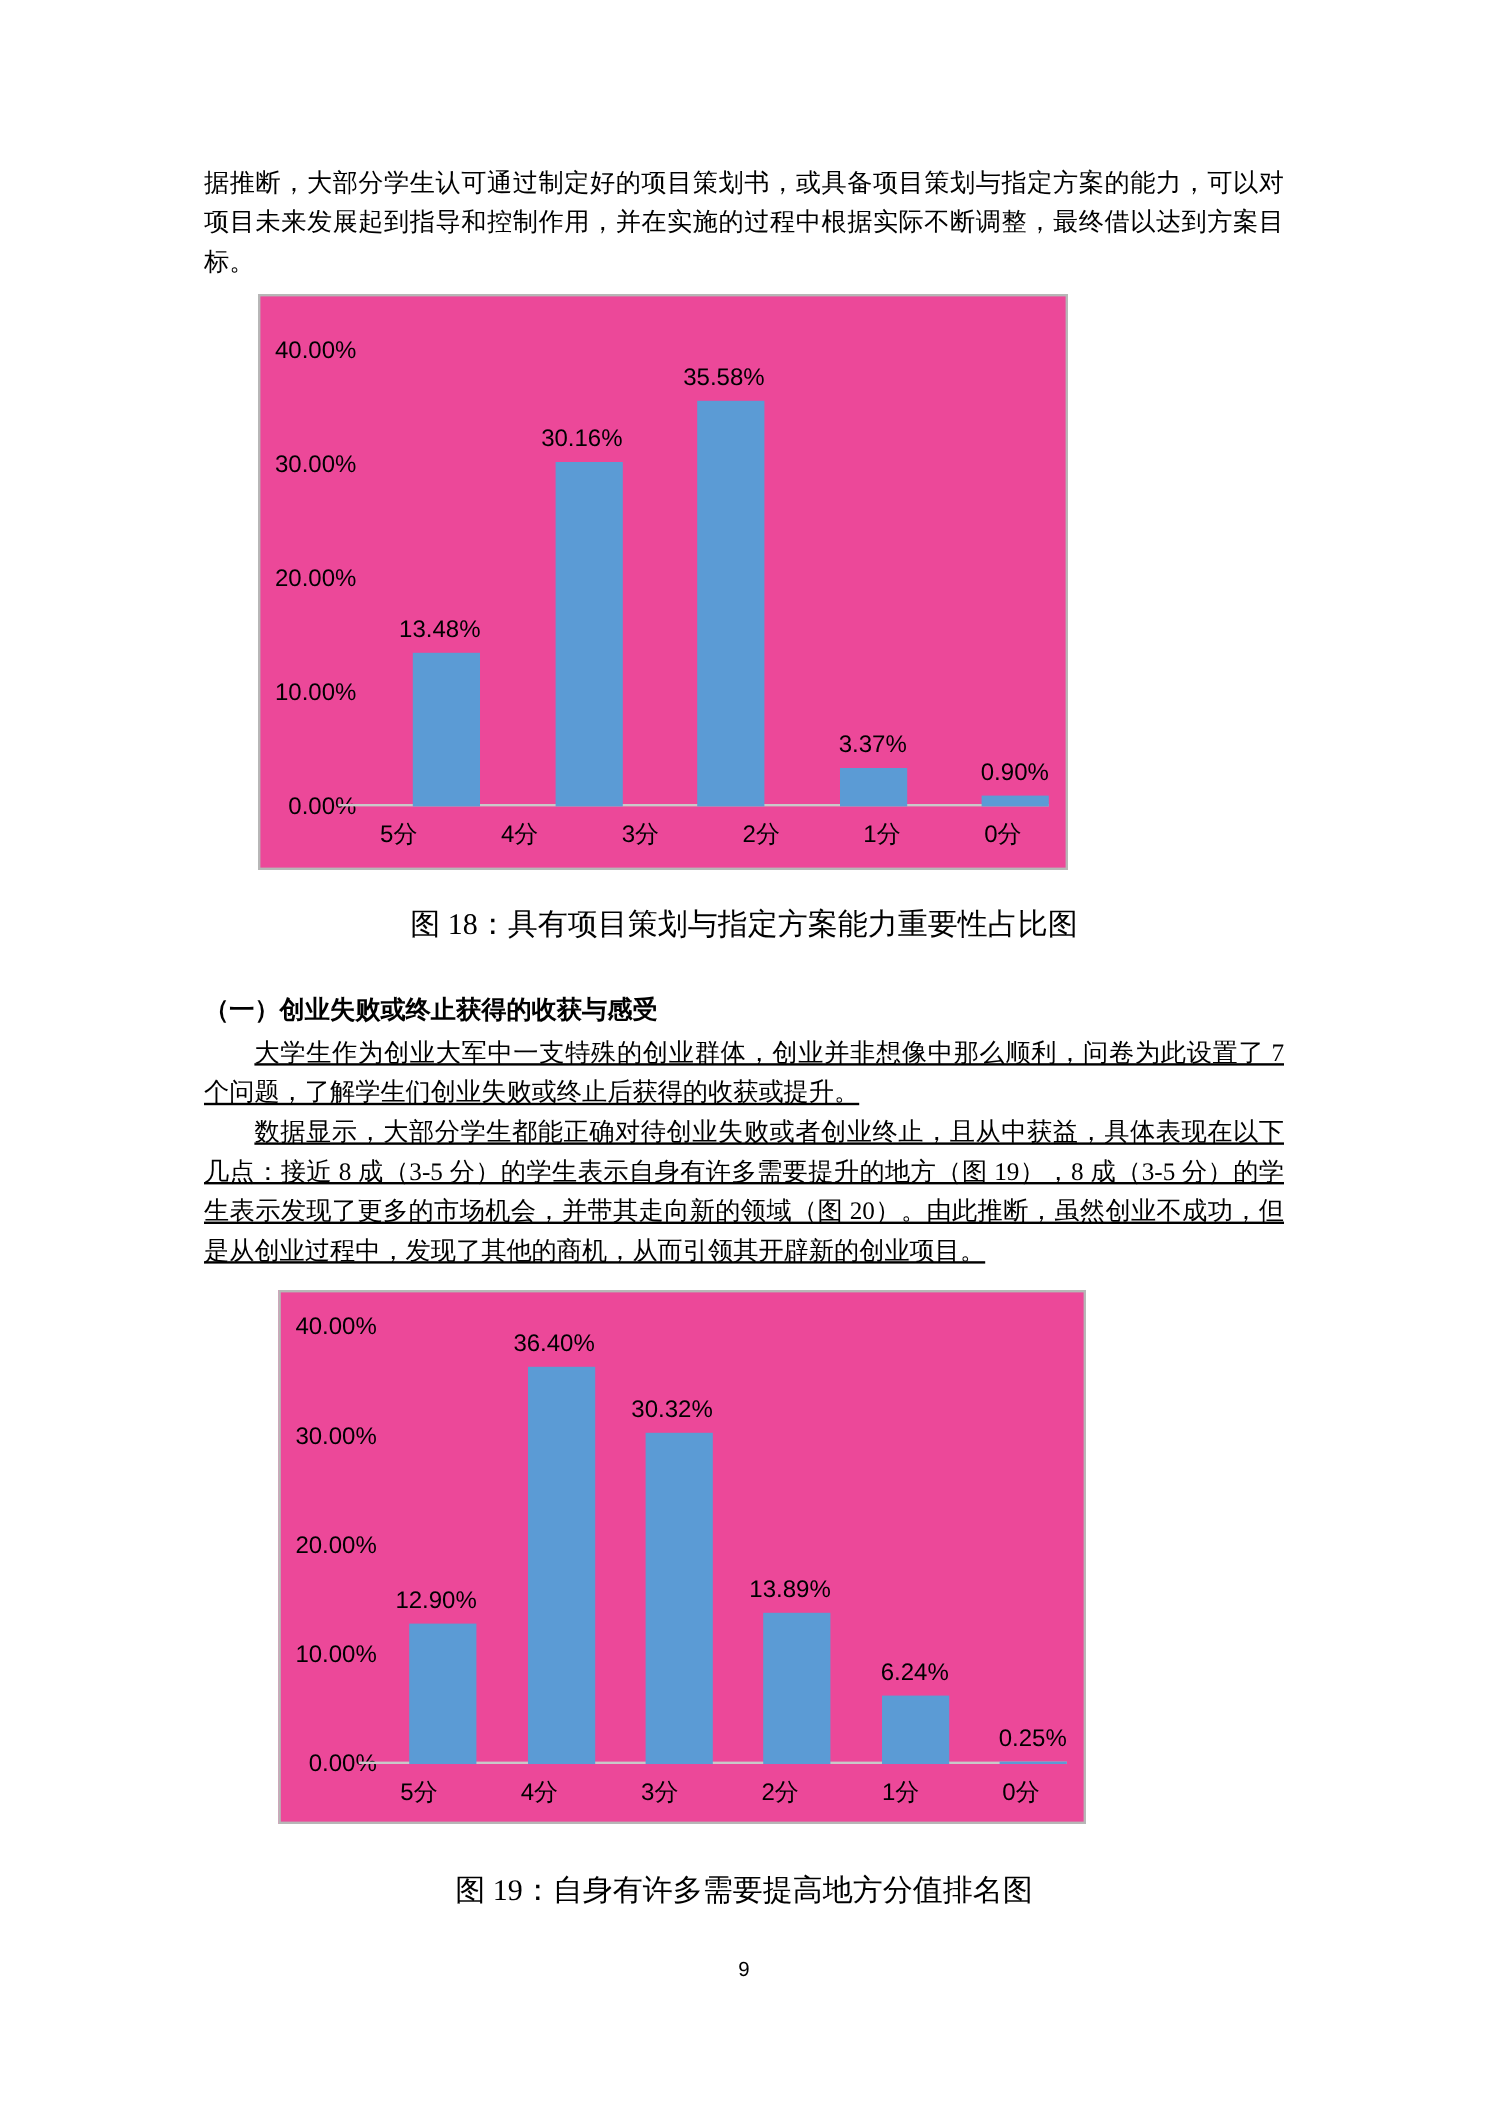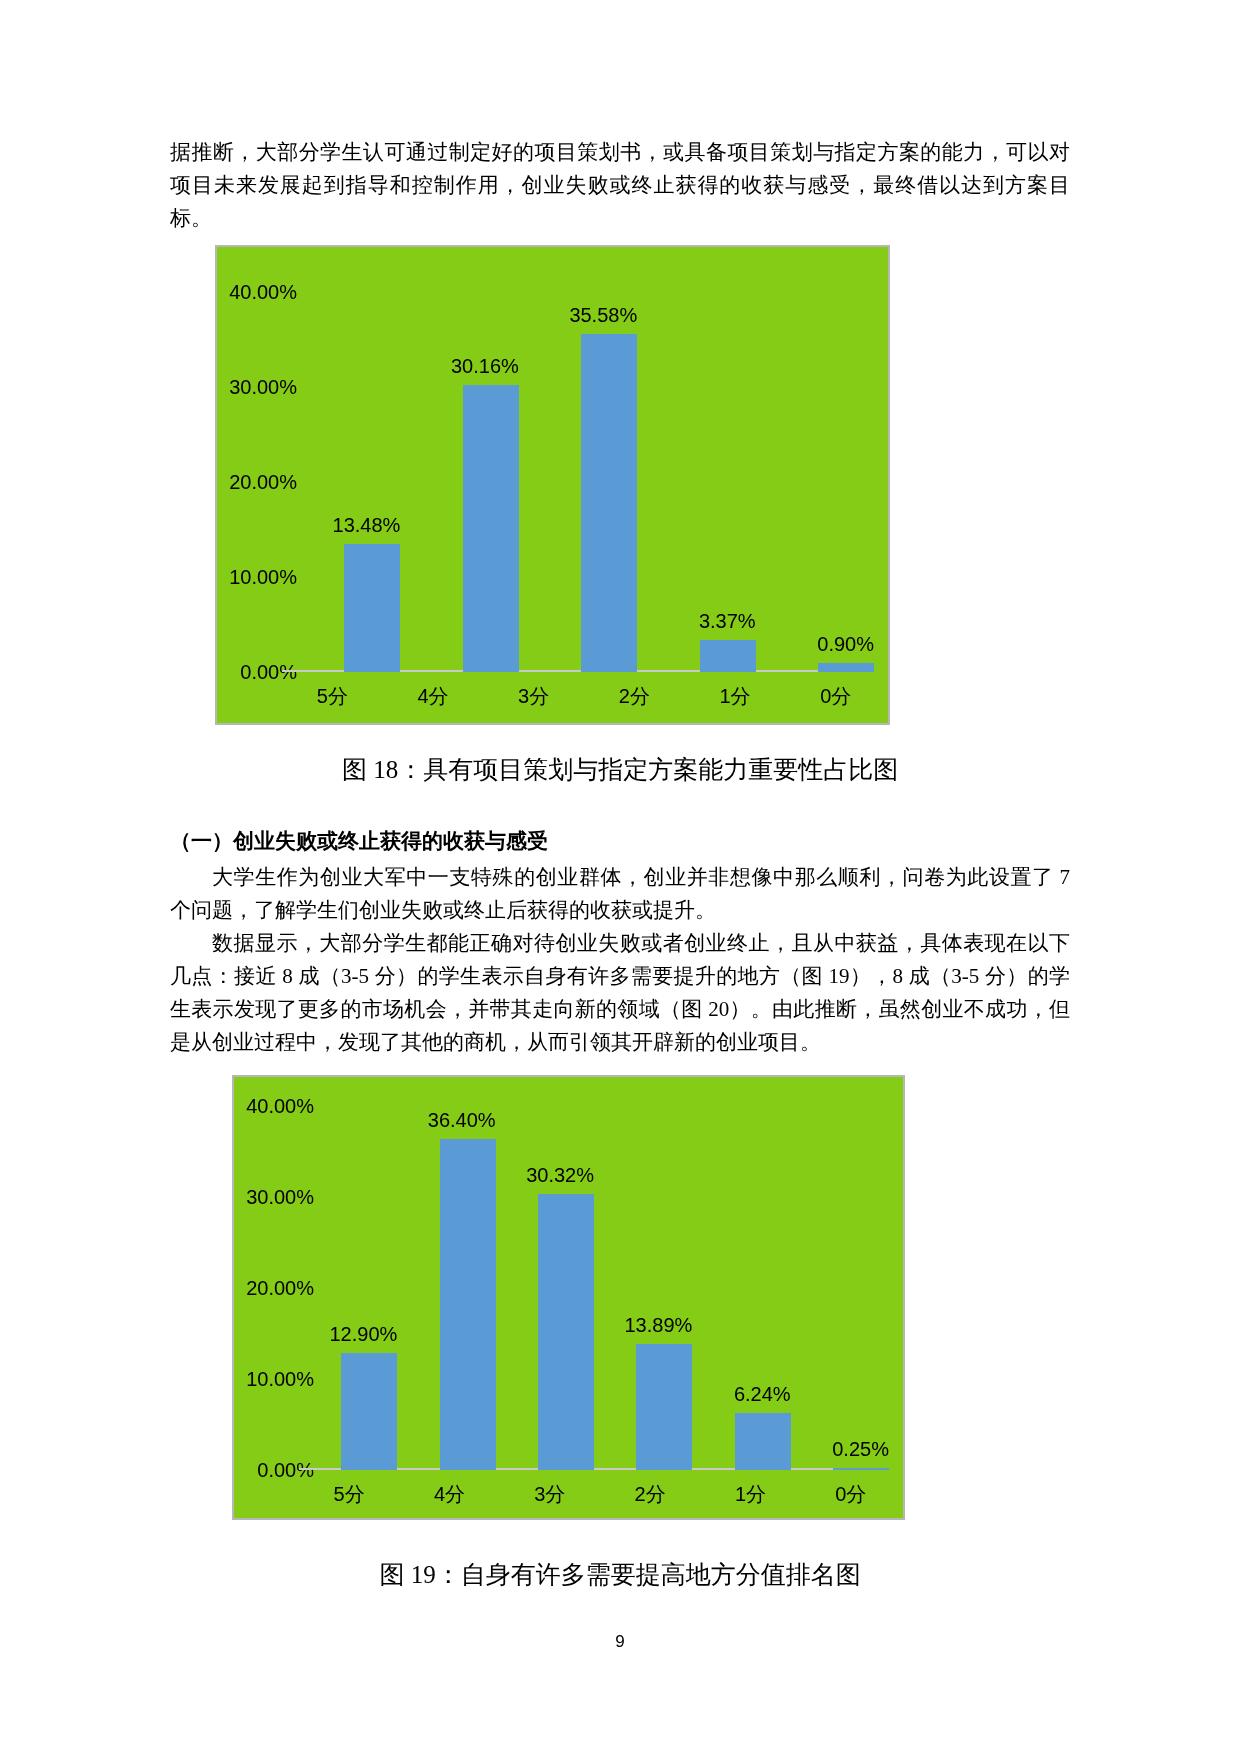--- a/index.html
+++ b/index.html
@@ -7,37 +7,37 @@
     position:relative; width:1240px; height:1753px; background:#ffffff;
     font-family:"Liberation Serif", serif; color:#000000; overflow:hidden;
   }
   .body-text {
     position:absolute; left:170px; width:900px; margin:0;
     font-size:21px; line-height:33px; text-align:justify;
   }
   .p1 { top:136px; }
   .p2 { top:861px; }
   .p3 { top:927px; }
-  .indent { text-indent:2em; }
+  .indent { text-indent:2em;text-decoration:underline; }
   .heading {
     position:absolute; left:170px; top:827px; width:900px; margin:0;
     font-family:"Liberation Sans", sans-serif; font-size:21px; font-weight:bold;
   }
   .caption {
     position:absolute; left:170px; width:900px; margin:0;
     text-align:center; font-size:25px;
   }
   .caption-18 { top:753px; }
   .caption-19 { top:1558px; }
   .page-number {
     position:absolute; left:0; top:1632px; width:100%; text-align:center;
     font-family:"Liberation Sans", sans-serif; font-size:17px;
   }
   .chart-box {
-    position:absolute; background:#84cc16; border:2px solid #b7b7b7;
+    position:absolute; background:#ec4899; border:2px solid #b7b7b7;
     box-sizing:border-box;
   }
   .chart-1 { left:215px; top:245px; width:675px; height:480px; }
   .chart-2 { left:232px; top:1075px; width:673px; height:445px; }
   .y-tick {
     position:absolute; left:8px; width:72px; text-align:right;
     font-family:"Liberation Sans", sans-serif; font-size:20px; line-height:24px;
   }
   .plot {
     position:absolute; left:65px; right:14px; top:0;
@@ -59,21 +59,21 @@
   .x-label {
     flex:1; text-align:center; font-family:"Liberation Sans", sans-serif;
     font-size:20px; line-height:24px;
   }
 </style>
 </head>
 <body>
 
 <div class="page">
 
-  <p class="body-text p1">据推断，大部分学生认可通过制定好的项目策划书，或具备项目策划与指定方案的能力，可以对项目未来发展起到指导和控制作用，创业失败或终止获得的收获与感受，最终借以达到方案目标。</p>
+  <p class="body-text p1">据推断，大部分学生认可通过制定好的项目策划书，或具备项目策划与指定方案的能力，可以对项目未来发展起到指导和控制作用，并在实施的过程中根据实际不断调整，最终借以达到方案目标。</p>
 
   <div class="chart-box chart-1">
     <div class="y-axis">
         <div class="y-tick" style="top: 33px;">40.00%</div>
         <div class="y-tick" style="top: 128px;">30.00%</div>
         <div class="y-tick" style="top: 223px;">20.00%</div>
         <div class="y-tick" style="top: 318px;">10.00%</div>
         <div class="y-tick" style="top: 413px;">0.00%</div>
       </div>
     <div class="plot" style="height: 425px;">

